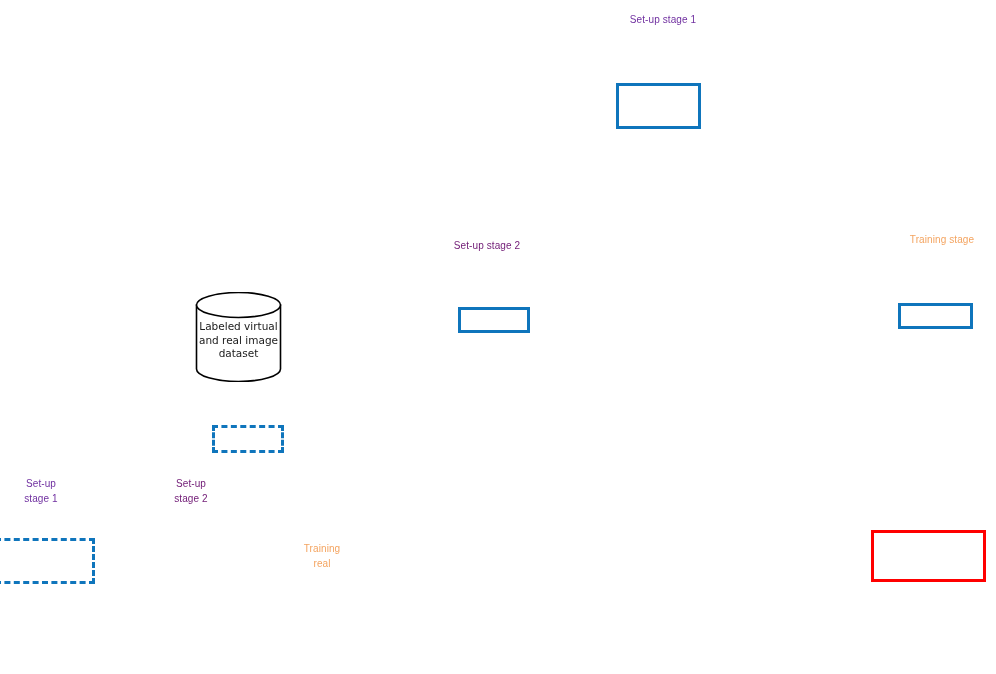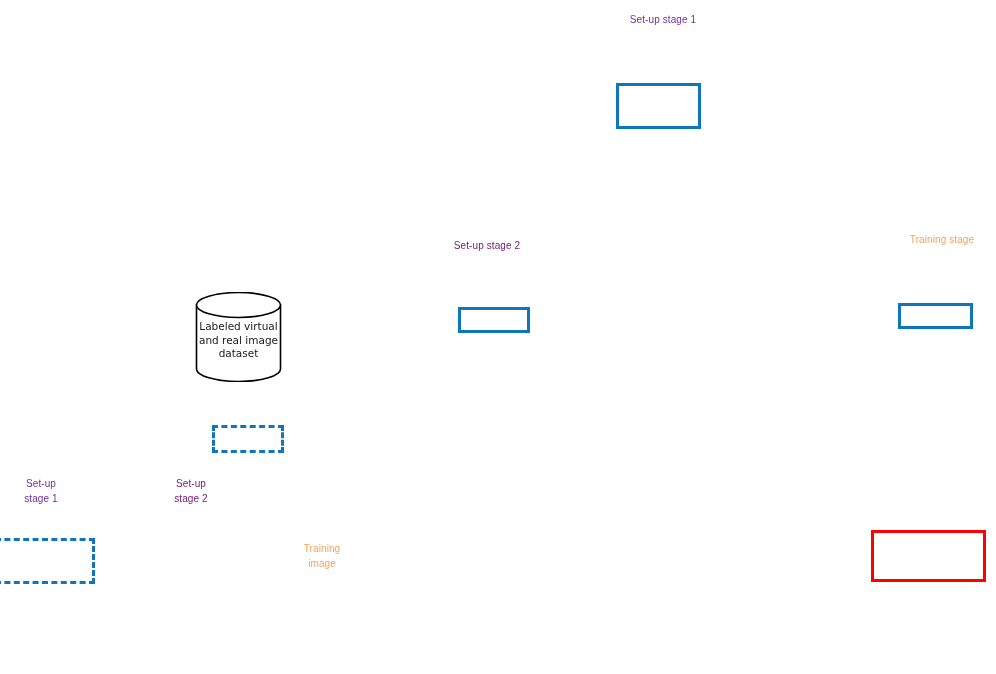--- a/index.html
+++ b/index.html
@@ -101,17 +101,17 @@
 
   <div class="stage-label c-purple center" style="left:0px; top:476px; width:82px;">Set-up
 stage 1</div>
 
   <div class="stage-label c-green center" style="left:150px; top:476px; width:82px;">Set-up
 stage 2</div>
 
   <div class="box box-dashed-blue" style="left:-5px; top:538px; width:100px; height:46px;"></div>
 
   <div class="stage-label c-orange center" style="left:281px; top:541px; width:82px;">Training
-image</div>
+real</div>
 
   <div class="box box-solid-red" style="left:871px; top:530px; width:115px; height:52px;"></div>
 
 </div>
 
 </body></html>

